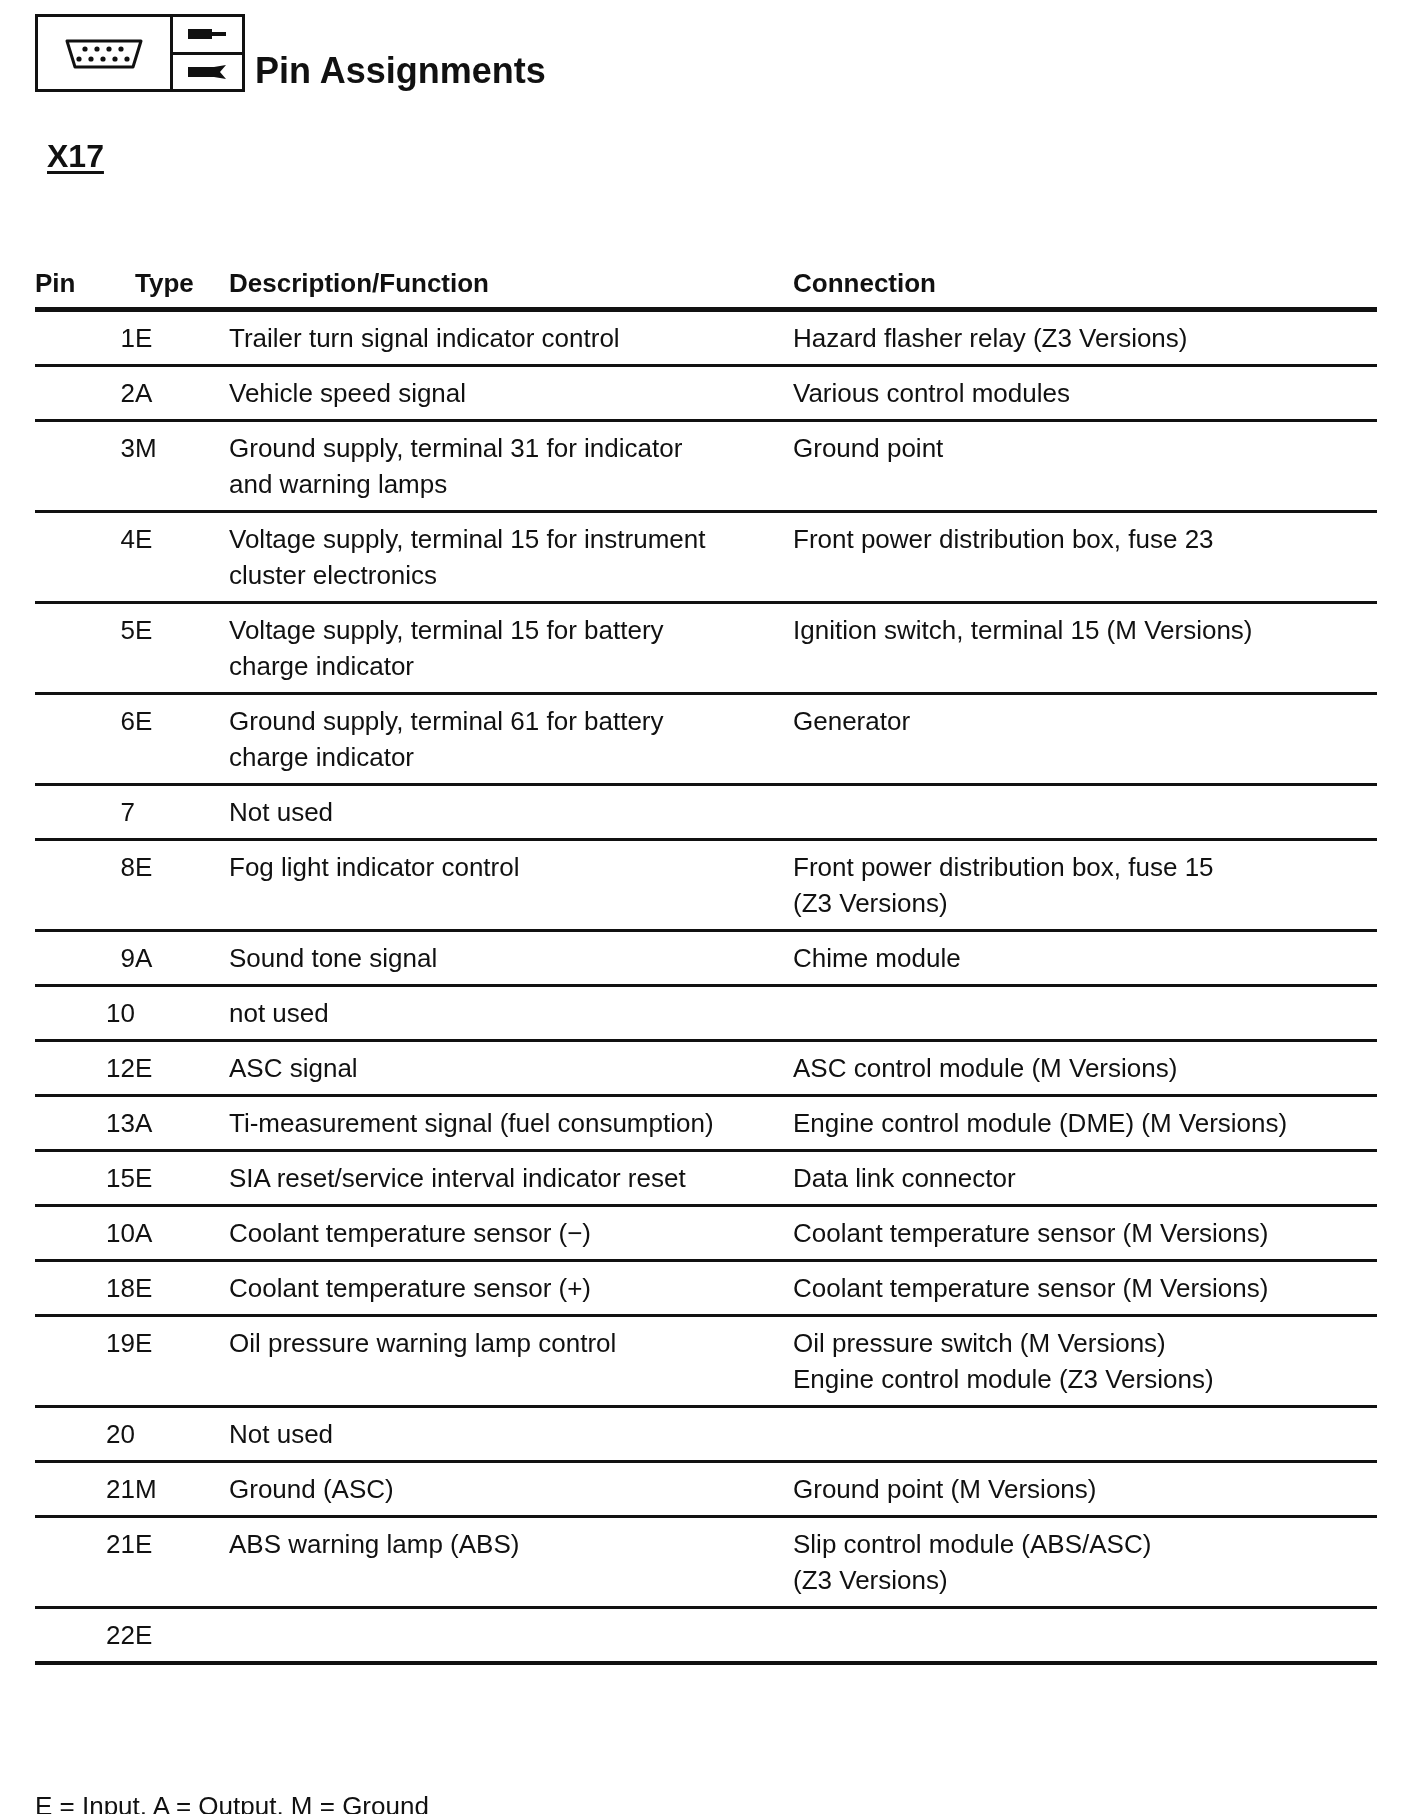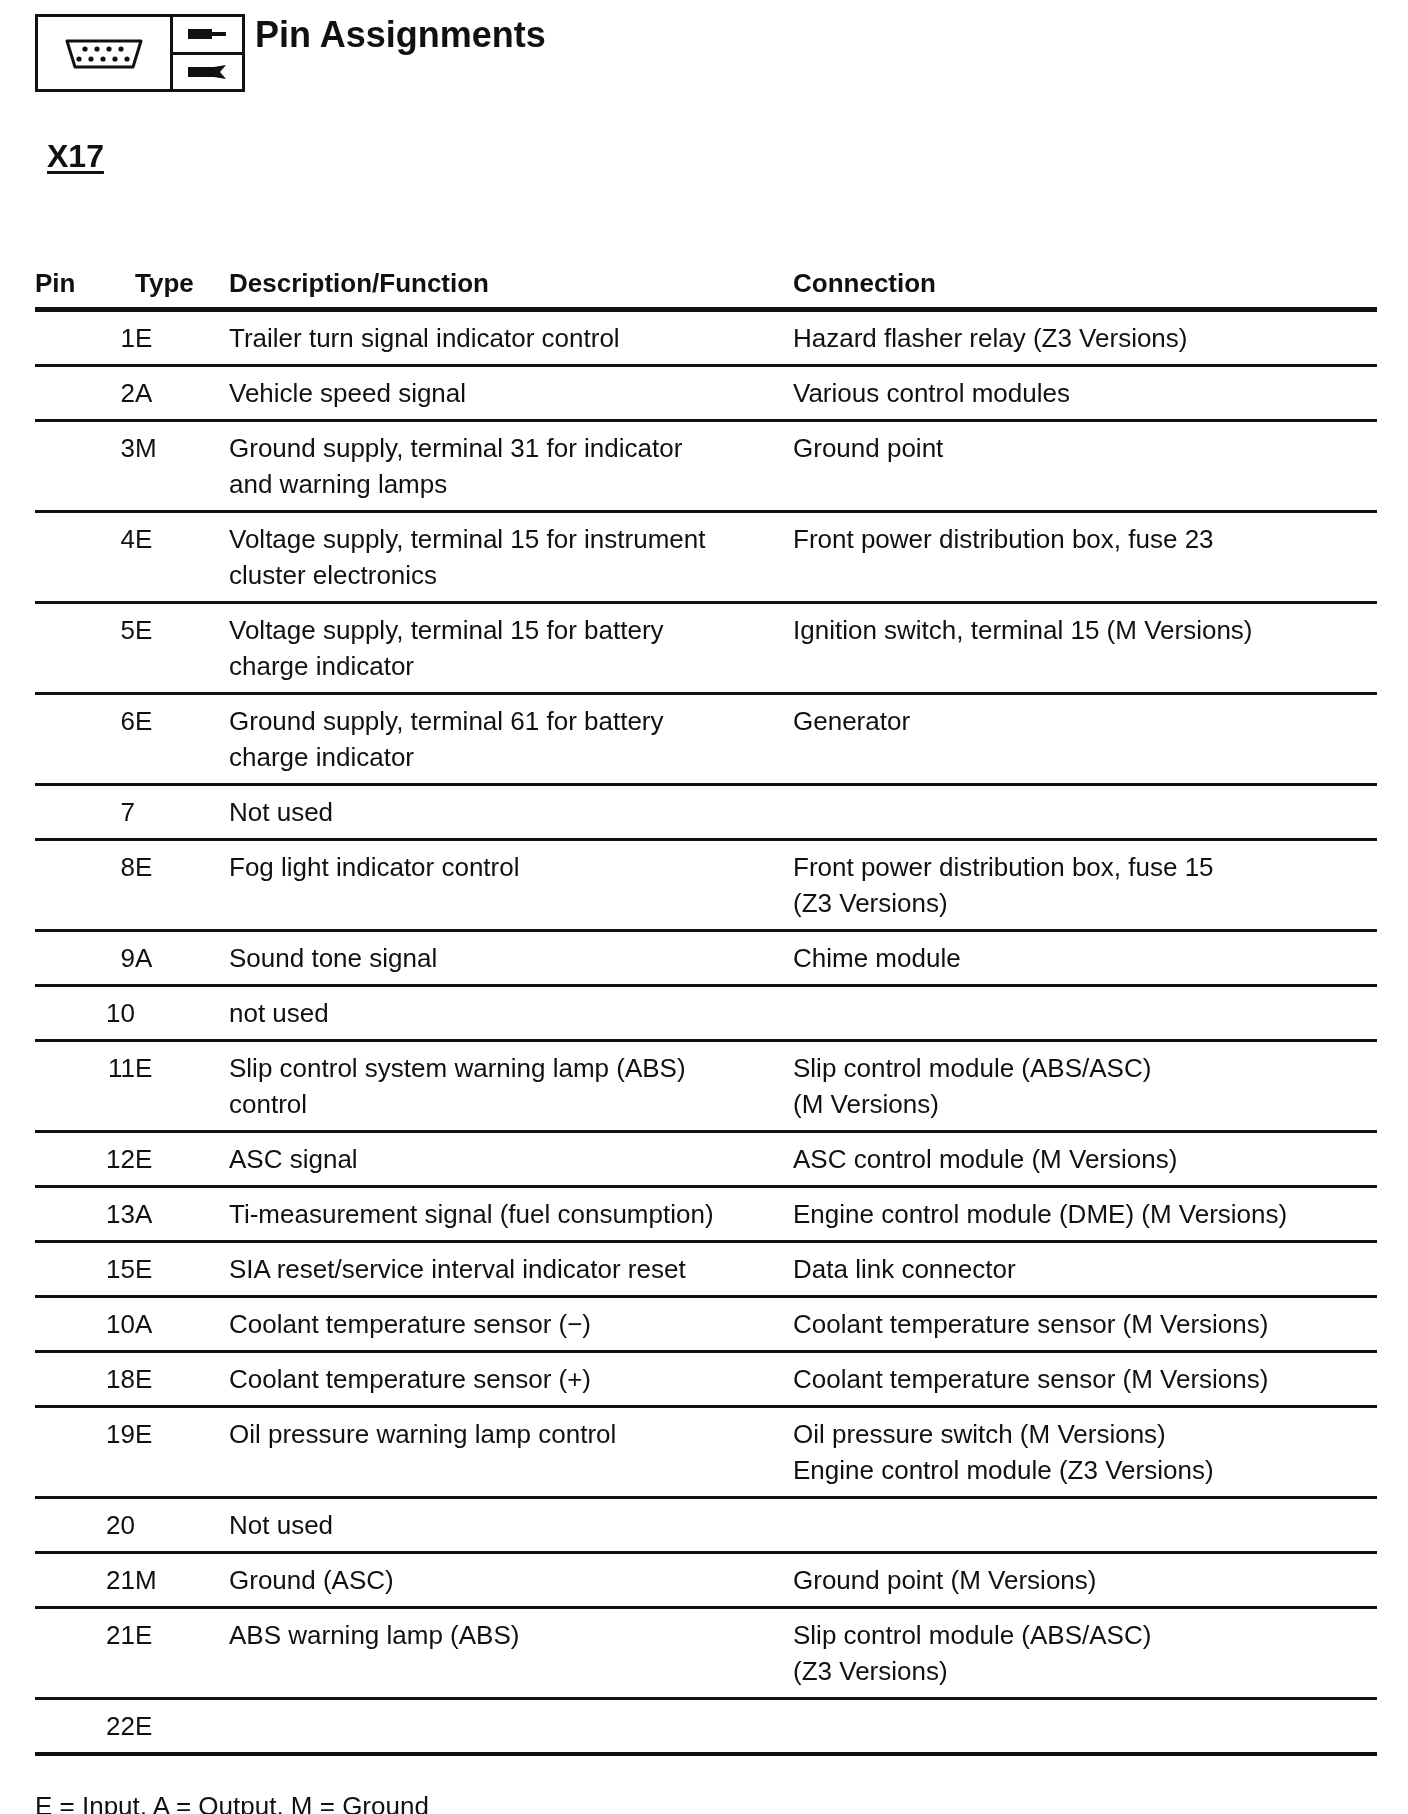--- a/index.html
+++ b/index.html
@@ -1,20 +1,20 @@
 <!DOCTYPE html>
 <html><head>
   <meta charset="utf-8">
   <style>
     html, body { margin: 0; padding: 0; background: #ffffff; }
     body {
       width: 1408px; height: 1814px; position: relative; overflow: hidden;
       font-family: "Liberation Sans", sans-serif; color: #111111;
     }
-    .header { position: absolute; left: 35px; top: 14px; display: flex; align-items: flex-start; }
+    .header { position: absolute; left: 35px; top: 14px; display: flex; align-items: flex-end; }
     .iconbox {
       width: 210px; height: 78px; border: 3px solid #111; box-sizing: border-box;
       display: flex;
     }
     .iconbox .left { width: 132px; border-right: 3px solid #111; display: flex; align-items: center; justify-content: center; }
     .iconbox .right { flex: 1; display: flex; flex-direction: column; }
     .iconbox .right .cell { flex: 1; display: flex; align-items: center; justify-content: center; }
     .iconbox .right .cell.top { border-bottom: 3px solid #111; }
     .title { font-weight: bold; font-size: 36px; margin-left: 10px; letter-spacing: 0px; }
     .connector-id {
@@ -189,32 +189,20 @@
         <td class="c-pin">10</td>
         <td class="c-type"></td>
         <td class="c-desc">
           <span class="line">not used</span>
         </td>
         <td class="c-conn">
           <span class="line"></span>
         </td>
       </tr>
       <tr>
-        <td class="c-pin">11</td>
-        <td class="c-type">E</td>
-        <td class="c-desc">
-          <span class="line">Slip control system warning lamp (ABS)</span>
-          <span class="line">control</span>
-        </td>
-        <td class="c-conn">
-          <span class="line">Slip control module (ABS/ASC)</span>
-          <span class="line">(M Versions)</span>
-        </td>
-      </tr>
-      <tr>
         <td class="c-pin">12</td>
         <td class="c-type">E</td>
         <td class="c-desc">
           <span class="line">ASC signal</span>
         </td>
         <td class="c-conn">
           <span class="line">ASC control module (M Versions)</span>
         </td>
       </tr>
       <tr>

